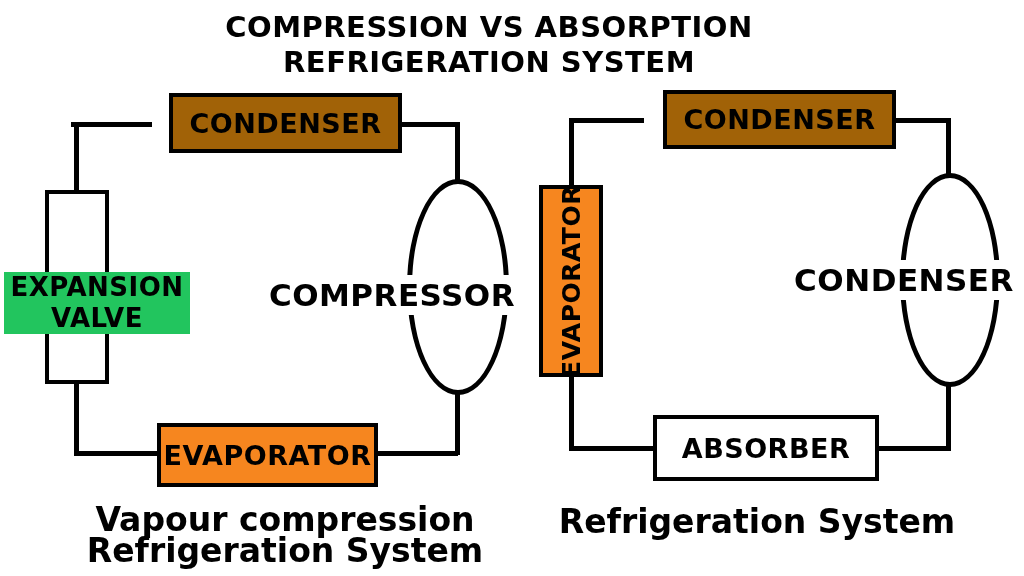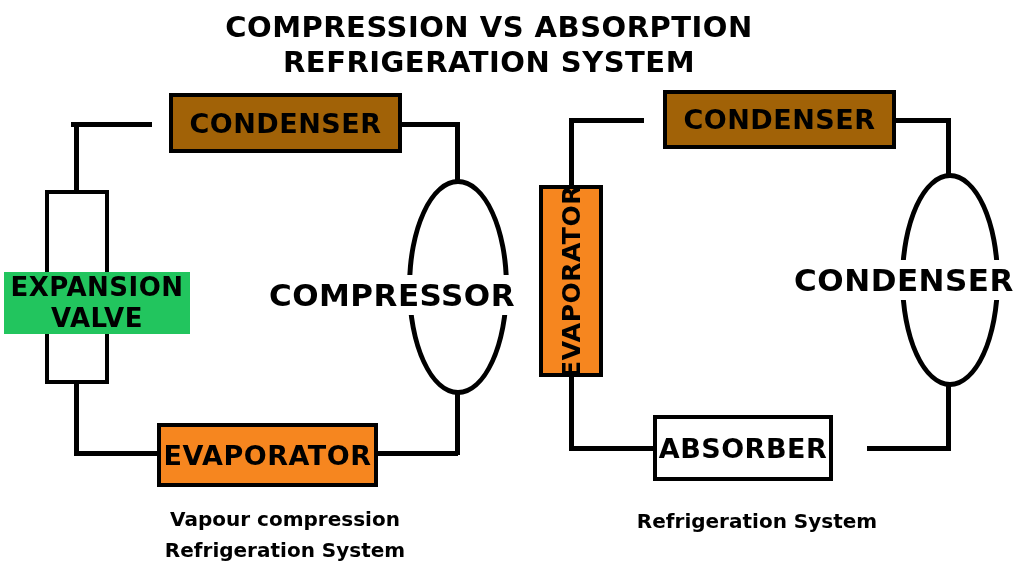--- a/index.html
+++ b/index.html
@@ -33,21 +33,21 @@
     padding:2px 5px; white-space:nowrap;
   }
   .wrap-label {
     position:absolute; transform:translate(-50%,-50%); background:#22c55e;
     font-weight:bold; font-size:26px; line-height:31px; width:186px;
     text-align:center; letter-spacing:0.5px;
   }
   .vtext { transform:rotate(-90deg); white-space:nowrap; font-size:25px; }
   .caption {
     position:absolute; transform:translateX(-50%); text-align:center;
-    font-weight:bold; font-size:20px; line-height:31px; white-space:nowrap;
+    font-weight:bold; font-size:33px; line-height:31px; white-space:nowrap;
   }
 </style>
 </head>
 <body>
 
 <div class="canvas">
 
   <div class="title">
     <div>COMPRESSION VS ABSORPTION</div>
     <div>REFRIGERATION SYSTEM</div>
@@ -99,21 +99,21 @@
       <span>CONDENSER</span>
     </div>
 
     <div class="box fill-orange" style="left:539px; top:185px; width:64px; height:192px;">
       <span class="vtext">EVAPORATOR</span>
     </div>
 
     <div class="ellipse" style="left:900px; top:173px; width:100px; height:214px;"></div>
     <div class="float-label" style="left:904px; top:280px;">CONDENSER</div>
 
-    <div class="box fill-white" style="left:653px; top:415px; width:180px; height:66px;">
+    <div class="box fill-white" style="left:653px; top:415px; width:226px; height:66px;">
       <span>ABSORBER</span>
     </div>
 
     <div class="caption" style="left:757px; top:506px;">
       <div>Refrigeration System</div>
     </div>
   </div>
 
 </div>
 

